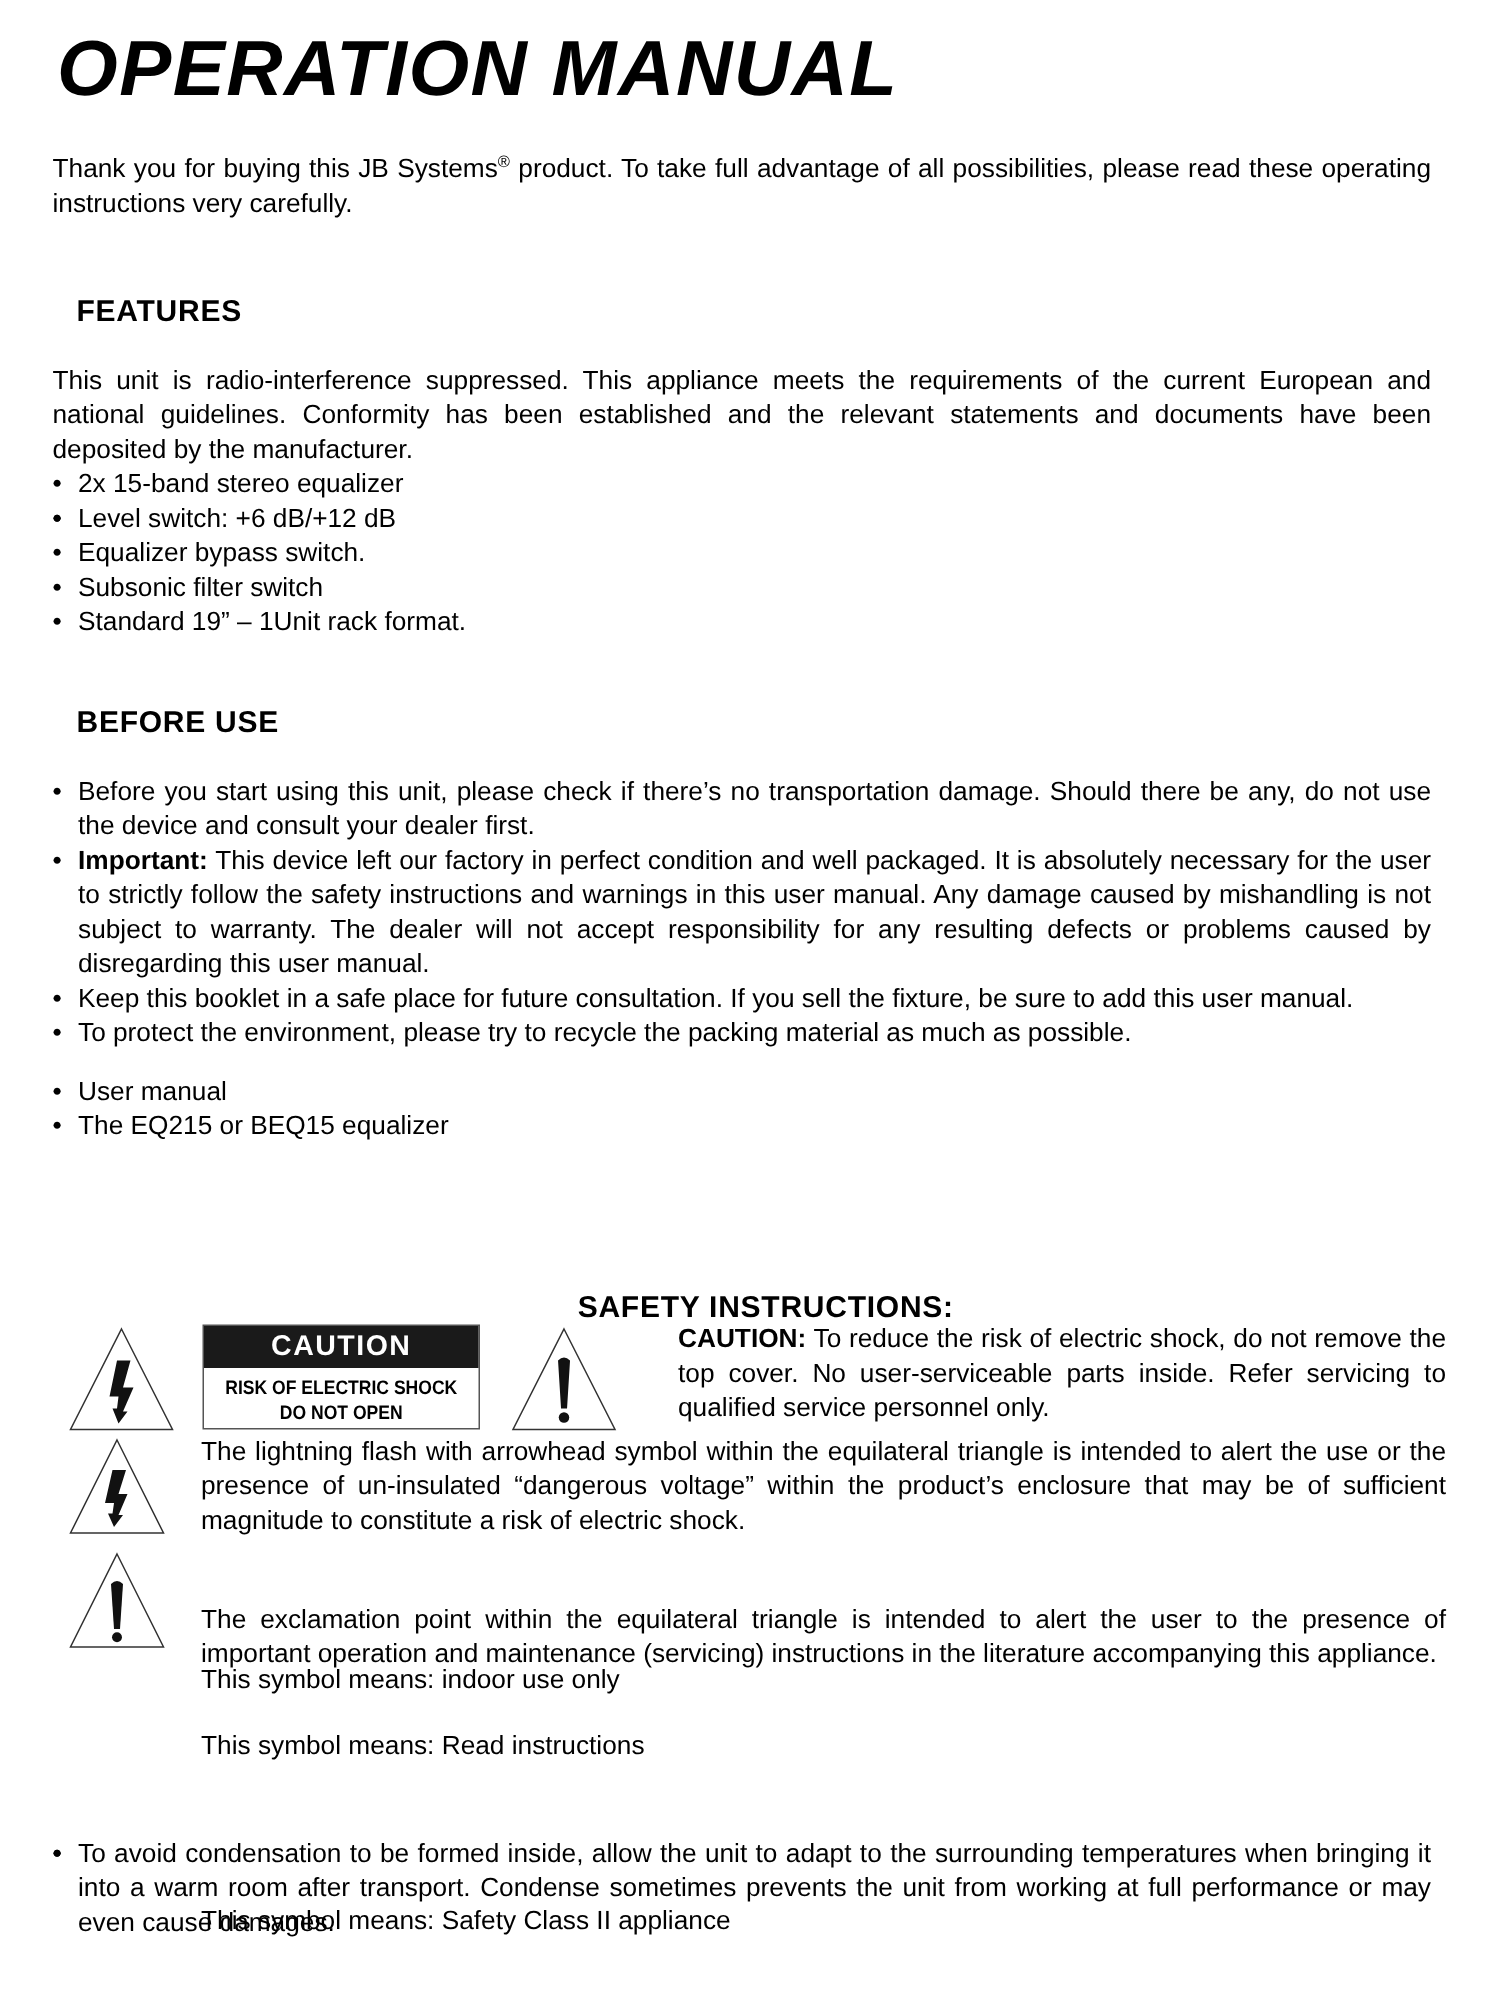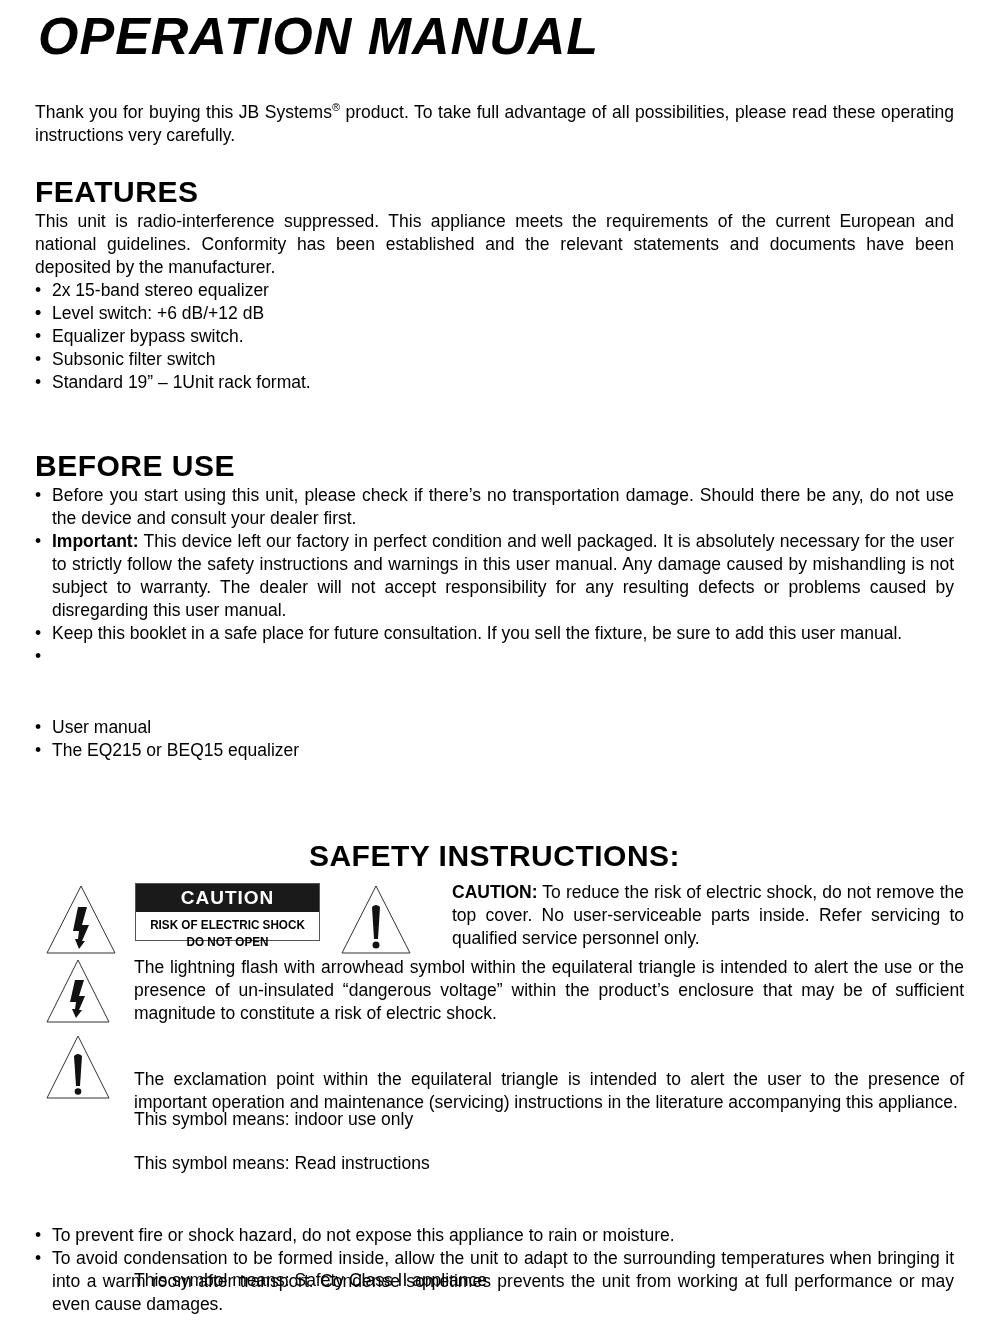--- a/index.html
+++ b/index.html
@@ -1,40 +1,40 @@
 <!DOCTYPE html>
 <html><head>
 <meta charset="utf-8">
 <style>
   html, body { margin: 0; padding: 0; background: #ffffff; }
   body {
     width: 1000px; height: 1334px; overflow: hidden; position: relative;
     font-family: "Liberation Sans", sans-serif; color: #000; font-size: 17.5px;
   }
   .title {
-    position: absolute; left: 38px; top: 4px; margin: 0;
+    position: absolute; left: 38px; top: 14px; margin: 0;
     font-family: "Liberation Sans", sans-serif; font-weight: bold; font-style: italic;
     font-size: 52px; letter-spacing: 1px; line-height: 64px;
   }
   p, .line { margin: 0; line-height: 23px; text-align: justify; }
   .intro { position: absolute; top: 101px; left: 35px; width: 919px; }
   sup { font-size: 11px; line-height: 0; }
   h2 {
-    margin: 0; font-family: "Liberation Sans", sans-serif; font-weight: bold;
-    font-size: 30px; line-height: 36px; letter-spacing: 0.5px;
+    margin: 16px; font-family: "Liberation Sans", sans-serif; font-weight: bold;
+    font-size: 20px; line-height: 36px; letter-spacing: 0.5px;
   }
   .sec { position: absolute; left: 35px; width: 919px; }
   ul { list-style: none; margin: 0; padding: 0; }
   ul li { position: relative; padding-left: 17px; line-height: 23px; text-align: justify; }
   ul li .bullet { position: absolute; left: 0; top: 0; }
   .u { text-decoration: underline; font-weight: bold; }
   .b { font-weight: bold; }
   .icons-row { position: absolute; top: 881px; left: 45px; width: 380px; height: 75px; }
   .caution-box {
-    position: absolute; left: 90px; top: 2px; width: 185px; height: 58px;
+    position: absolute; left: 90px; top: 2px; width: 185px; height: 70px;
     border: 1px solid #555; box-sizing: border-box; text-align: center;
   }
   .caution-box .head {
     background: #1a1a1a; color: #fff; font-weight: bold; font-size: 19px;
     letter-spacing: 1px; line-height: 28px; height: 28px;
   }
   .caution-box .sub { font-size: 13px; font-weight: bold; line-height: 17px; margin-top: 4px; transform: scaleX(0.9); }
   .tri { position: absolute; }
   .caution-text { position: absolute; left: 452px; top: 881px; width: 512px; }
   .caution-text p { text-align: justify; text-align-last: auto; }
@@ -61,21 +61,21 @@
     <li><span class="bullet">•</span><span>Standard 19” – 1Unit rack format.</span></li>
   </ul>
 </div>
 
 <div class="sec" style="top:448px;">
   <h2>BEFORE USE</h2>
   <ul>
     <li><span class="bullet">•</span><span>Before you start using this unit, please check if there’s no transportation damage. Should there be any, do not use the device and consult your dealer first.</span></li>
     <li><span class="bullet">•</span><span class="b">Important:</span><span> This device left our factory in perfect condition and well packaged. It is absolutely necessary for the user to strictly follow the safety instructions and warnings in this user manual. Any damage caused by mishandling is not subject to warranty. The dealer will not accept responsibility for any resulting defects or problems caused by disregarding this user manual.</span></li>
     <li><span class="bullet">•</span><span>Keep this booklet in a safe place for future consultation. If you sell the fixture, be sure to add this user manual.</span></li>
-    <li><span class="bullet">•</span></li>
+    <li><span class="bullet">•</span><span>To protect the environment, please try to recycle the packing material as much as possible.</span></li>
   </ul>
 </div>
 
 <div class="sec" style="top:716px;">
   <ul>
     <li><span class="bullet">•</span><span>User manual</span></li>
     <li><span class="bullet">•</span><span>The EQ215 or BEQ15 equalizer</span></li>
   </ul>
 </div>
 
@@ -114,16 +114,16 @@
   <circle cx="33" cy="57.5" r="3.3" fill="#111"></circle>
 </svg>
 <p class="desc" style="top:1068px;">The exclamation point within the equilateral triangle is intended to alert the user to the presence of important operation and maintenance (servicing) instructions in the literature accompanying this appliance.</p>
 
 <div class="symline" style="top:1108px;">This symbol means: indoor use only</div>
 <div class="symline" style="top:1152px;">This symbol means: Read instructions</div>
 <div class="symline" style="top:1236px;margin-top:33px;">This symbol means: Safety Class II appliance</div>
 
 <div class="sec" style="top:1224px;">
   <ul>
-    <li><span class="bullet">•</span><span>To prevent fire or shock hazard, do not expose this appliance to rain or moisture.</span></li>
+    <li><span class="bullet">•</span></li>
     <li><span class="bullet">•</span><span>To avoid condensation to be formed inside, allow the unit to adapt to the surrounding temperatures when bringing it into a warm room after transport. Condense sometimes prevents the unit from working at full performance or may even cause damages.</span></li>
   </ul>
 </div>
 
 </body></html>

